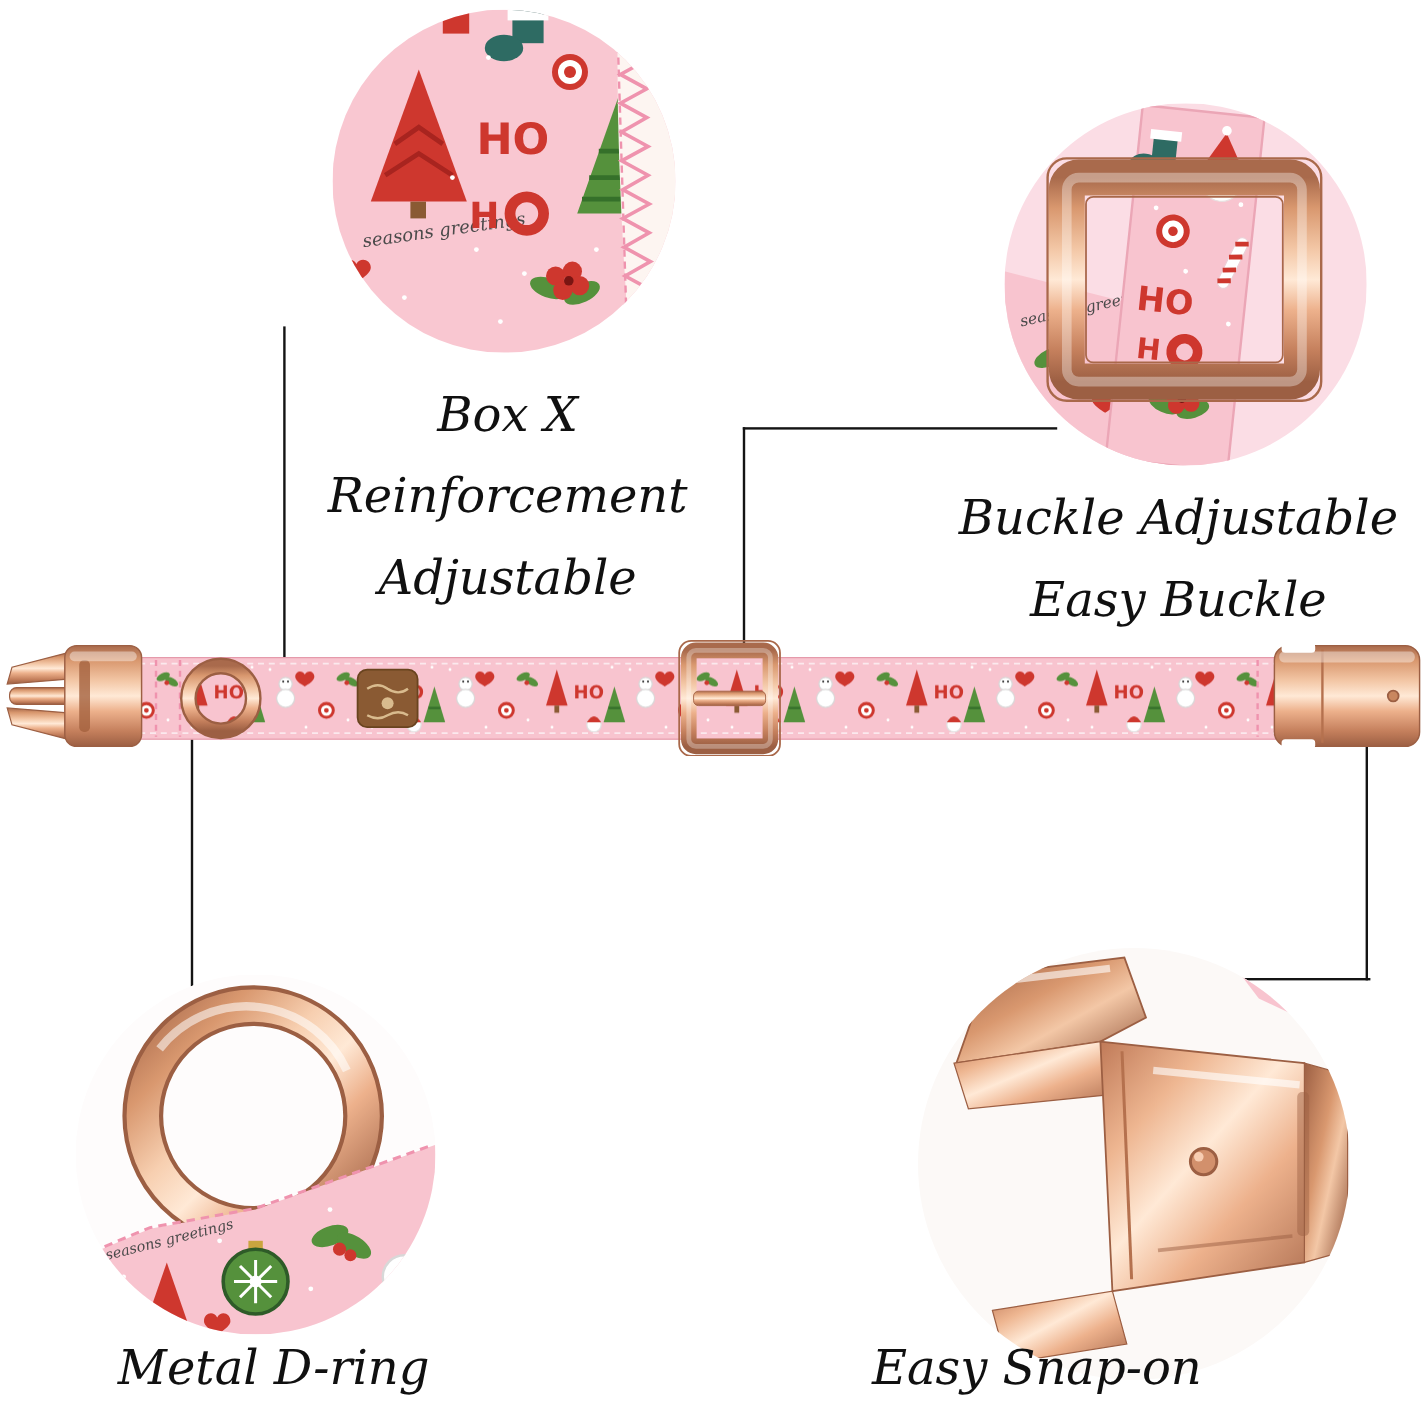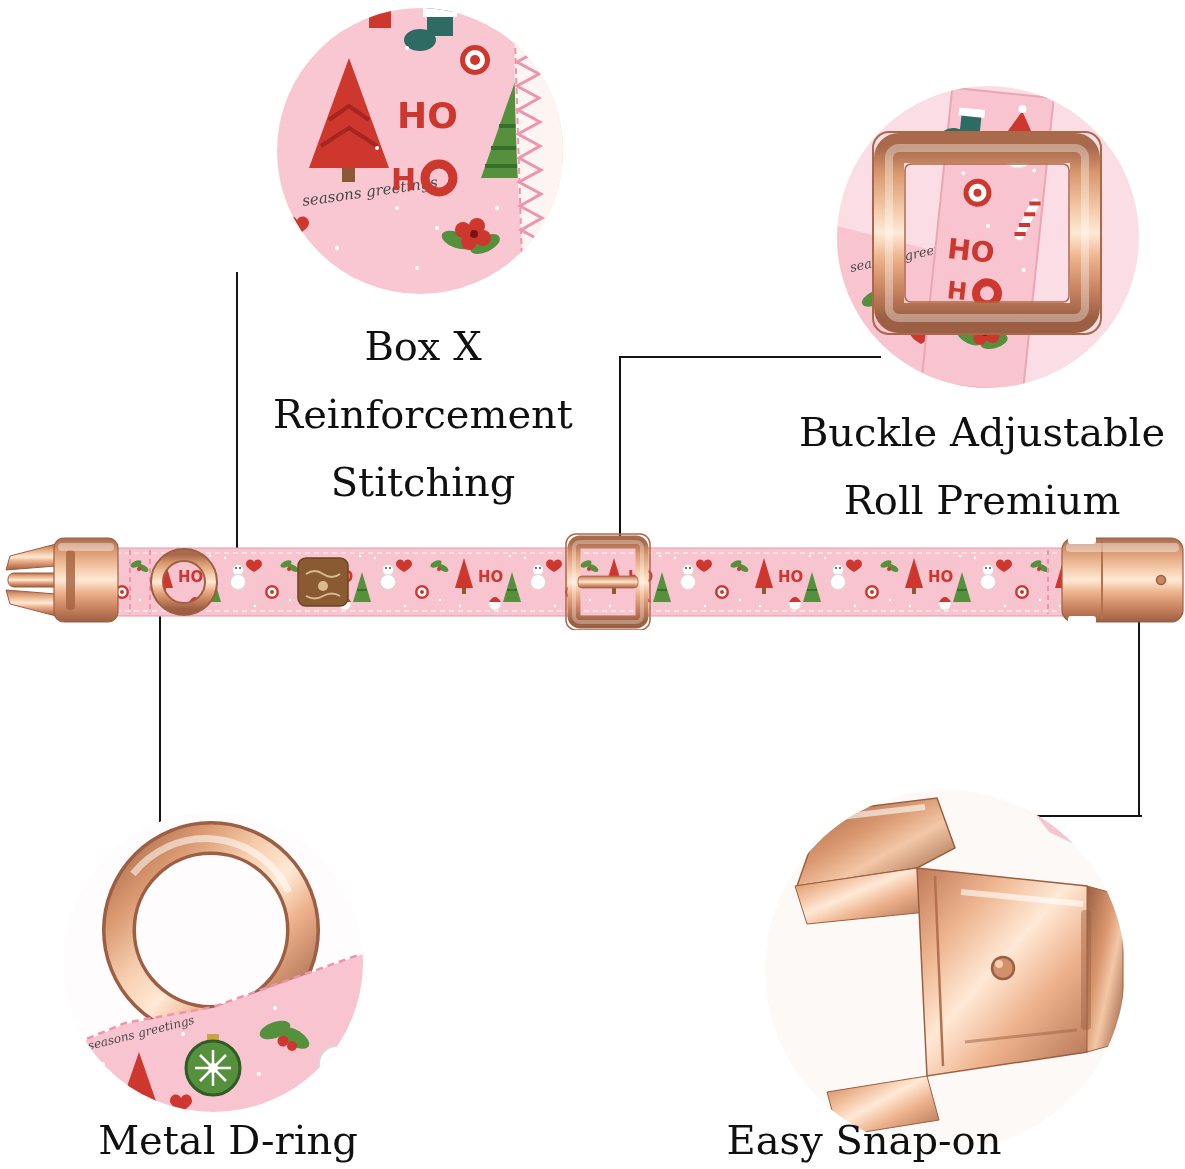--- a/index.html
+++ b/index.html
@@ -8,21 +8,21 @@
   .canvas{position:relative;width:1185px;height:1169px;background:#ffffff;overflow:hidden}
   .circle{position:absolute;border-radius:50%;overflow:hidden;background:#fff;z-index:2}
   .circle svg{display:block;width:100%;height:100%}
   .line{position:absolute;background:#141414;z-index:1}
   .l-tl{left:236px;top:272px;width:2px;height:280px}
   .l-tr-v{left:619px;top:356px;width:2px;height:196px}
   .l-tr-h{left:619px;top:356px;width:262px;height:2px}
   .l-bl{left:159px;top:616px;width:2px;height:212px}
   .l-br-v{left:1138px;top:622px;width:2px;height:195px}
   .l-br-h{left:1034px;top:815px;width:108px;height:2px}
-  .label{position:absolute;z-index:3;text-align:center;color:#101010;font-size:40px;line-height:1.7}
+  .label{position:absolute;z-index:3;text-align:center;font-style:italic;color:#101010;font-size:40px;line-height:1.7}
   .label-stitching{left:223px;top:312px;width:400px}
   .label-roll{left:782px;top:398px;width:400px}
   .label-dring{left:78px;top:1106px;width:300px}
   .label-snap{left:664px;top:1106px;width:400px}
   .c-tl{left:277px;top:8px;width:286px;height:286px}
   .c-tr{left:837px;top:86px;width:302px;height:302px}
   .c-bl{left:63px;top:812px;width:300px;height:300px}
   .c-br{left:765px;top:790px;width:360px;height:360px}
   .collar{position:absolute;left:0;top:530px;width:1185px;height:100px;z-index:2}
   .collar svg{display:block;width:100%;height:100%}
@@ -34,25 +34,25 @@
 
   <div class="line l-tl"></div>
   <div class="line l-tr-v"></div>
   <div class="line l-tr-h"></div>
   <div class="line l-bl"></div>
   <div class="line l-br-v"></div>
   <div class="line l-br-h"></div>
 
   <div class="label label-stitching">
     <div>Box X Reinforcement</div>
-    <div>Stitching</div>
+    <div>Adjustable</div>
   </div>
   <div class="label label-roll">
     <div>Buckle Adjustable</div>
-    <div>Roll Premium</div>
+    <div>Easy Buckle</div>
   </div>
   <div class="label label-dring">Metal D-ring</div>
   <div class="label label-snap">Easy Snap-on Buckle</div>
 
   <div class="circle c-tl">
     <svg viewBox="0 0 286 286">
       <rect width="286" height="286" fill="#f9c7d1"></rect>
       <g>
 
         <g>

